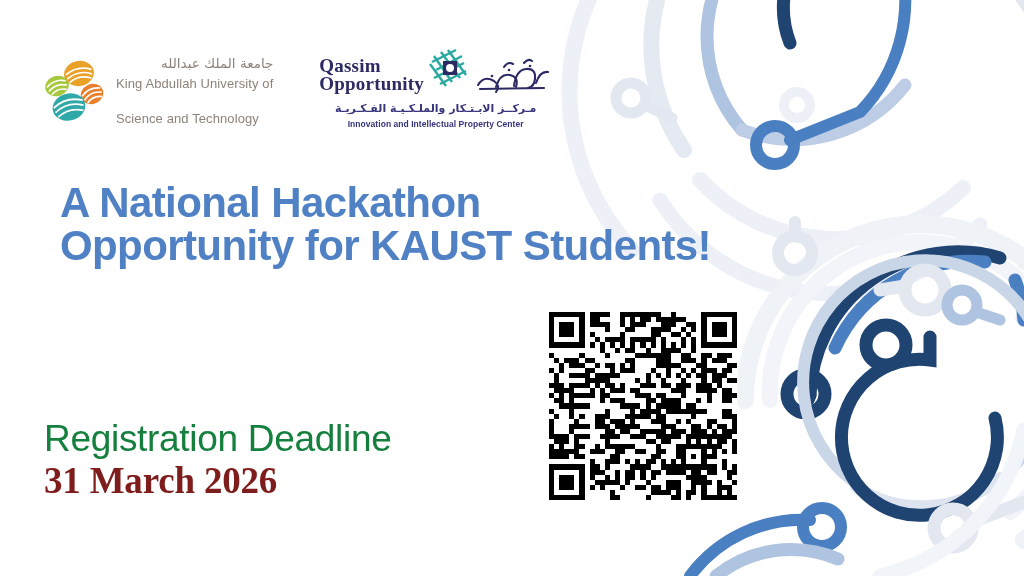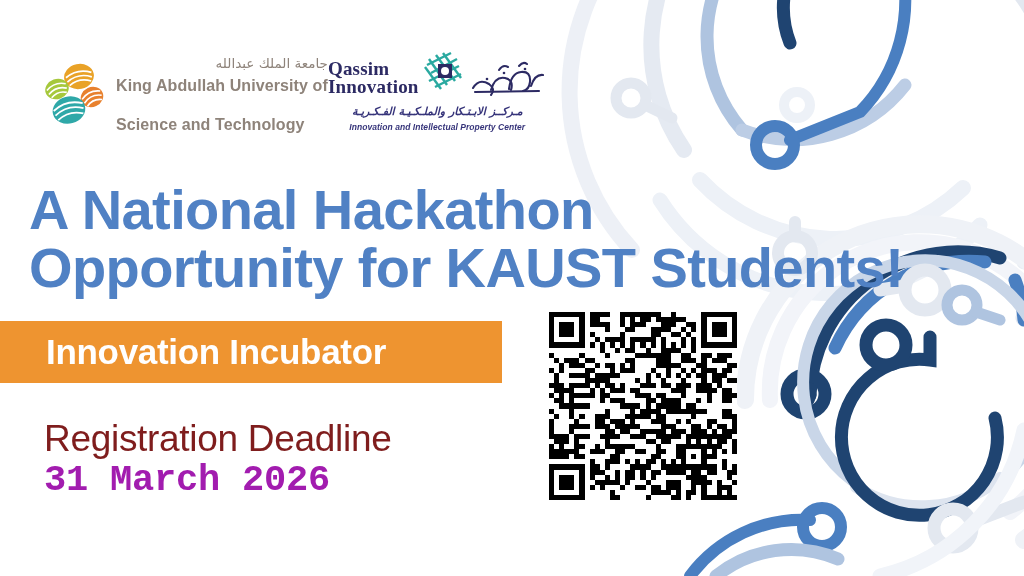--- a/index.html
+++ b/index.html
@@ -21,72 +21,73 @@
     position:absolute; top:0; left:0;
     width:1024px; height:576px;
     pointer-events:none;
   }
 
   
   .logos {
     position:absolute;
     left:42px; top:55px;
     display:flex;
-    align-items:center;
+    align-items:flex-start;
+    gap:46px;
   }
 
   .kaust-logo { display:flex; align-items:center; gap:10px; }
   .kaust-mark { width:64px; height:66px; flex:0 0 auto; }
   .kaust-text { display:flex; flex-direction:column; gap:2px; }
   .kaust-ar {
     font-family:"DejaVu Sans", sans-serif;
     font-size:13.5px; line-height:1.28;
     color:#8E837A; direction:rtl; text-align:right;
     white-space:nowrap;
   }
   .kaust-en {
     font-family:"Liberation Sans", sans-serif;
-    font-size:16px; line-height:1.3;
-    font-weight:700; color:#8E837A;
+    font-size:13px; line-height:1.3;
+    font-weight:400; color:#8E837A;
     letter-spacing:.1px; margin-top:2px;
   }
 
   .qassim-logo { display:flex; flex-direction:column; align-items:center; }
   .qassim-top { display:flex; align-items:center; gap:6px; }
   .qassim-word {
     position:relative;
     font-family:"Liberation Serif", serif;
     font-size:19px; line-height:.97;
     font-weight:700; color:#2C2A63;
     letter-spacing:.2px;
   }
   .qassim-word span { display:block; }
   .qassim-emblem { width:44px; height:42px; margin-left:-4px; margin-top:-12px; }
   .qassim-ar-big { width:78px; height:40px; margin-left:-2px; }
-  .qassim-sub { margin-top:7px; text-align:center;font-style:italic; }
+  .qassim-sub { margin-top:7px; text-align:center; }
   .qassim-sub-ar {
     font-family:"DejaVu Sans", sans-serif;
     font-size:11px; font-weight:700; color:#36347A;
     letter-spacing:.8px; direction:rtl;
     white-space:nowrap;
   }
   .qassim-sub-en {
     font-family:"Liberation Sans", sans-serif;
     font-size:8.5px; font-weight:700; color:#36347A;
     letter-spacing:.05px; margin-top:4px;
     white-space:nowrap;
   }
 
   
   .headline {
     position:absolute;
-    left:29px; top:181px;
+    left:60px; top:181px;
     font-family:"Liberation Sans", sans-serif;
     font-weight:700;
-    font-size:56px;
+    font-size:42px;
     line-height:1.03;
     letter-spacing:-0.6px;
     color:#5081C4;
     white-space:pre-line;
   }
 
   
   .banner {
     position:absolute;
     left:0; top:321px;
@@ -104,29 +105,29 @@
   }
 
   
   .deadline { position:absolute; left:44px; top:418px; }
   .deadline-label {
     font-family:"Liberation Sans", sans-serif;
     font-weight:400;
     font-size:37px;
     line-height:1.12;
     letter-spacing:-0.3px;
-    color:#7f1d1d;
+    color:#15803d;
   }
   .deadline-date {
-    font-family:Liberation Mono, monospace;
+    font-family:Liberation Serif, serif;
     font-weight:700;
     font-size:37px;
     line-height:1.12;
     letter-spacing:-0.2px;
-    color:#a21caf;
+    color:#7f1d1d;
     margin-top:1px;
   }
 
   
   .qr {
     position:absolute;
     left:549px; top:312px;
     width:188px; height:188px;
     background:#ffffff;
   }
@@ -241,21 +242,21 @@
         <div class="kaust-ar">جامعة الملك عبدالله</div>
         <div class="kaust-en">King Abdullah University of</div>
         <div class="kaust-en" style="margin-top:16px">Science and Technology</div>
       </div>
     </div>
 
     <div class="qassim-logo">
       <div class="qassim-top">
         <div class="qassim-word">
           <span>Qassim</span>
-          <span>Innovation</span>
+          <span>Opportunity</span>
         </div>
         <svg class="qassim-emblem" viewBox="0 0 44 42" xmlns="http://www.w3.org/2000/svg">
           <g stroke="#2AA9A0" stroke-width="2.4" fill="none">
             <path d="M6 14 L30 2"></path>
               <path d="M10 22 L36 8"></path>
               <path d="M8 30 L38 15"></path>
             <path d="M14 36 L40 23"></path>
             <path d="M8 8 L26 34"></path>
               <path d="M15 4 L34 30"></path>
               <path d="M22 2 L40 27"></path>
@@ -285,23 +286,20 @@
         <div class="qassim-sub-ar">مـركــز الابـتـكار والملـكـيـة الفـكـريـة</div>
         <div class="qassim-sub-en">Innovation and Intellectual Property Center</div>
       </div>
     </div>
 
   </div>
 
   <h1 class="headline">A National Hackathon
 Opportunity for KAUST Students!</h1>
 
-  <div class="banner">
-    <span class="banner-text">Innovation Incubator</span>
-  </div>
 
   <div class="deadline">
     <div class="deadline-label">Registration Deadline</div>
     <div class="deadline-date">31 March 2026</div>
   </div>
 
   <div class="qr">
     <svg viewBox="0 0 37 37" xmlns="http://www.w3.org/2000/svg" shape-rendering="crispEdges">
       <rect width="37" height="37" fill="#ffffff"></rect>
       <g id="qr-modules" fill="#000000">

